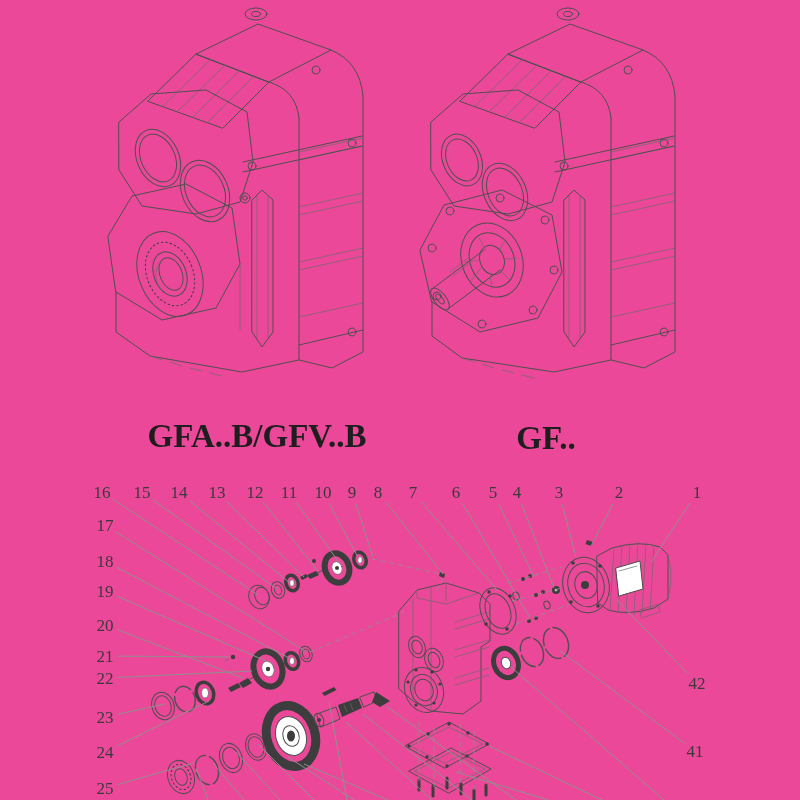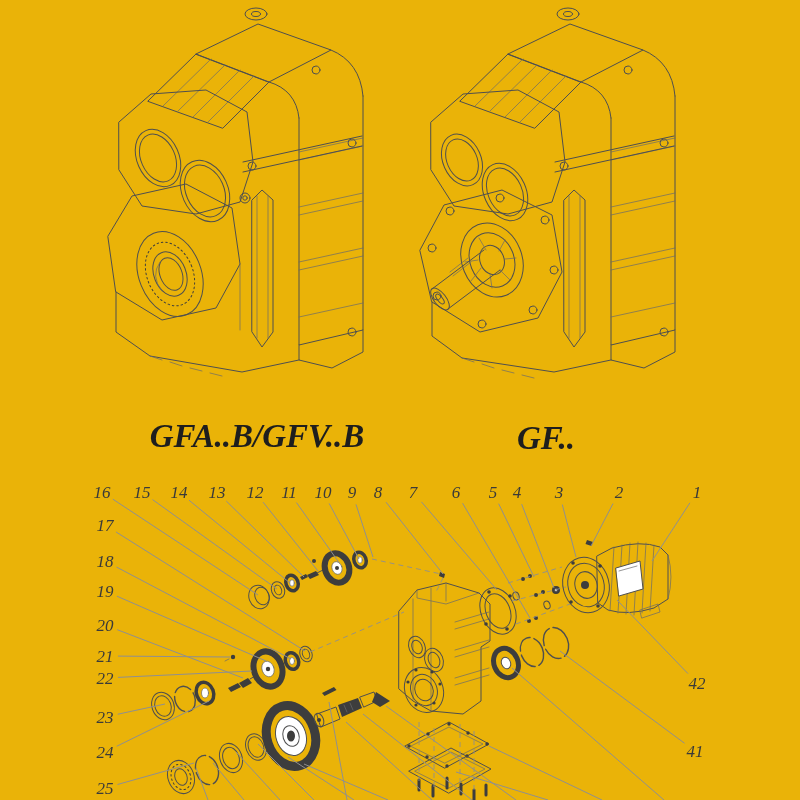--- a/index.html
+++ b/index.html
@@ -1,17 +1,17 @@
 <!DOCTYPE html>
 <html><head>
 <meta charset="utf-8">
 <style>
   html,body{margin:0;padding:0;background:#ffffff;}
-  #wrap{position:relative;width:800px;height:800px;background:#eab308;overflow:hidden;
-        font-family:"Liberation Serif",serif;font-style:italic;}
+  #wrap{position:relative;width:800px;height:800px;background:#ec4899;overflow:hidden;
+        font-family:"Liberation Serif",serif;}
   svg{display:block}
   .ln{stroke:#4f4f4f;fill:none;stroke-width:1;stroke-linecap:round;stroke-linejoin:round;}
   .thin{stroke:#6a6a6a;fill:none;stroke-width:0.7;}
   .dk{fill:#3d3d3d;stroke:none;}
   .wfill{fill:#ffffff;}
   .ring2{stroke:#3d3d3d;stroke-width:3.5;fill:none;}
   .ring3{stroke:#3d3d3d;stroke-width:6;fill:none;}
   .ring4{stroke:#3d3d3d;stroke-width:5;fill:none;}
   .gearrim{stroke:#3d3d3d;stroke-width:9;fill:none;}
   .dots{stroke:#3d3d3d;stroke-width:1;fill:none;stroke-dasharray:1.6 2.8;}

